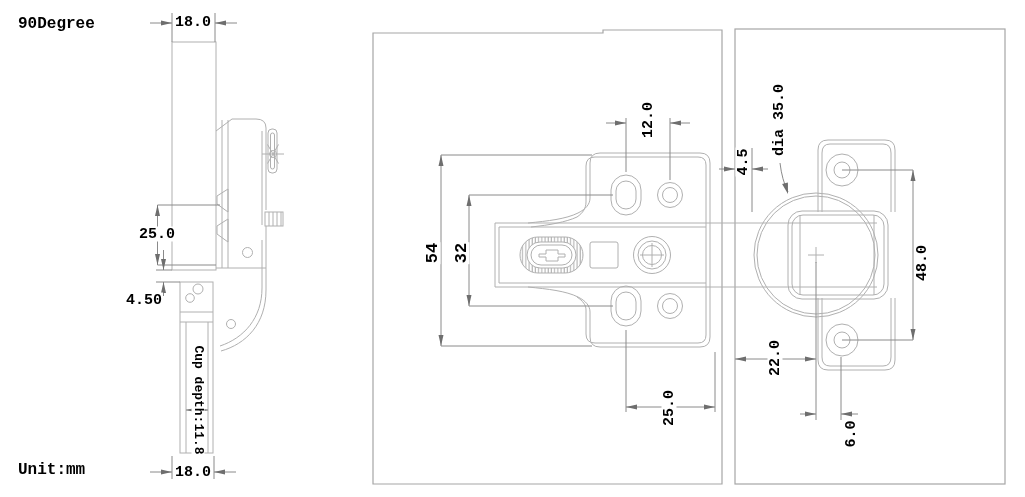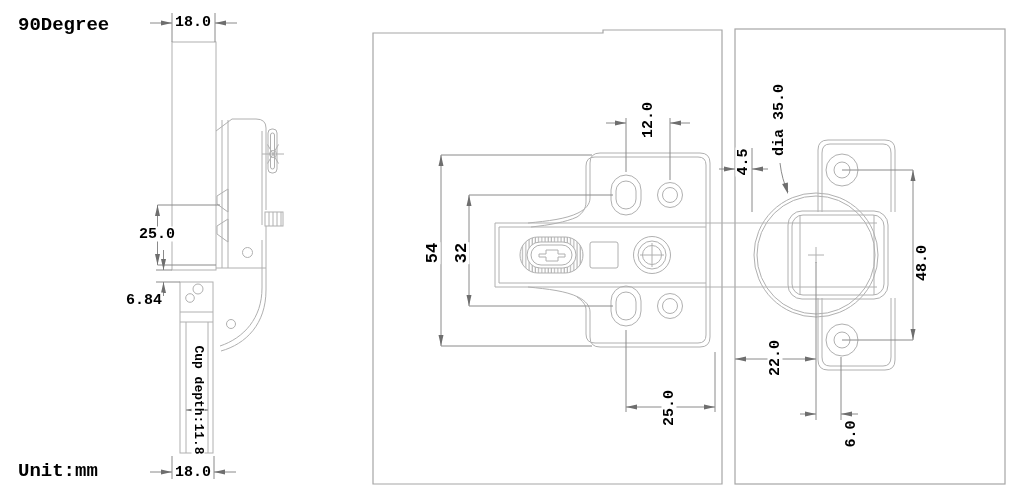--- a/index.html
+++ b/index.html
@@ -13,21 +13,21 @@
   .arrow{fill:#6e6e6e;stroke:none;}
   .hatchfill{fill:url(#vhatch);stroke:#b0b0b0;stroke-width:1;}
   .whitefill{fill:#ffffff;stroke:#b0b0b0;stroke-width:1;}
   
   .lbl{position:absolute;color:#000;background:#fff;font-weight:bold;font-size:15px;
        line-height:1;white-space:nowrap;padding:0 1px;transform:translate(-50%,-50%);}
   .lbl.rot{transform:translate(-50%,-50%) rotate(-90deg);}
   .lbl.rotcw{transform:translate(-50%,-50%) rotate(90deg);}
   .lbl.big{font-size:17px;}
   .lbl.small{font-size:13px;}
-  .corner{position:absolute;color:#000;font-weight:bold;font-size:19px;line-height:1;white-space:nowrap;}
+  .corner{position:absolute;color:#000;font-weight:bold;font-size:16px;line-height:1;white-space:nowrap;}
 </style>
 </head>
 <body>
 
 <div id="stage">
 
 <svg width="1025" height="497" viewBox="0 0 1025 497">
   <defs>
     <pattern id="vhatch" width="3.2" height="6" patternUnits="userSpaceOnUse">
       <line x1="1" y1="0" x2="1" y2="6" stroke="#a0a0a0" stroke-width="0.9"></line>
@@ -267,21 +267,21 @@
       <path class="arrow" d="M841,414 l11,-2.5 l0,5 z"></path>
     </g>
   </g>
 </svg>
 
 <div class="corner" style="left:18px;top:16px;">90Degree</div>
 <div class="corner" style="left:18px;top:462px;">Unit:mm</div>
 
 <div class="lbl" style="left:193px;top:22px;">18.0</div>
 <div class="lbl" style="left:157px;top:234px;">25.0</div>
-<div class="lbl" style="left:144px;top:300px;">6.84</div>
+<div class="lbl" style="left:144px;top:300px;">4.50</div>
 <div class="lbl rotcw small" style="left:198px;top:400px;">Cup depth:11.8</div>
 <div class="lbl" style="left:193px;top:472px;">18.0</div>
 
 <div class="lbl rot" style="left:648px;top:120px;">12.0</div>
 <div class="lbl rot big" style="left:432px;top:253px;">54</div>
 <div class="lbl rot big" style="left:461px;top:253px;">32</div>
 <div class="lbl rot" style="left:669px;top:408px;">25.0</div>
 
 <div class="lbl rot" style="left:743px;top:162px;">4.5</div>
 <div class="lbl rot" style="left:779px;top:120px;">dia 35.0</div>

